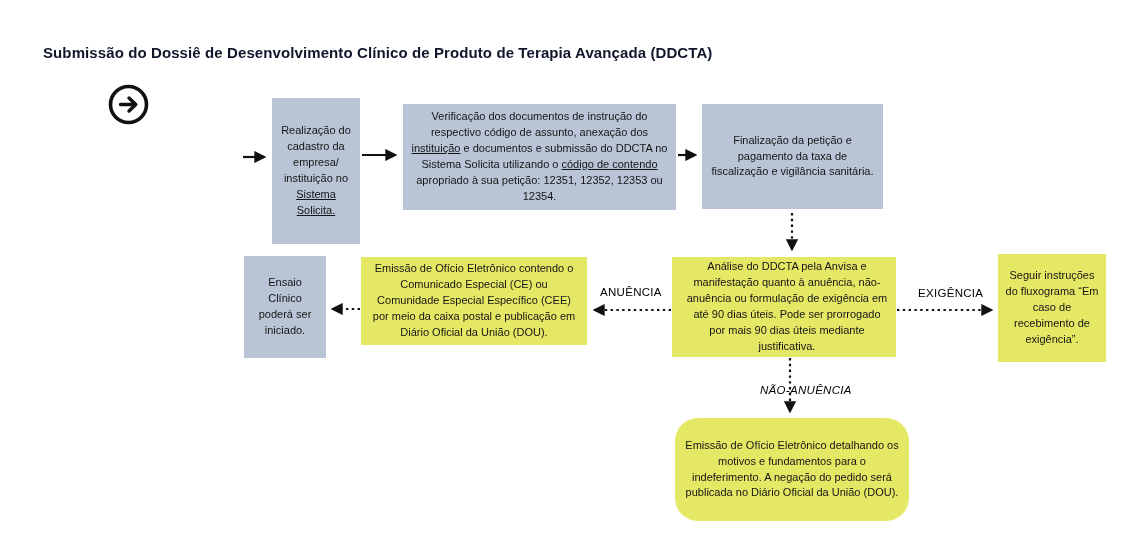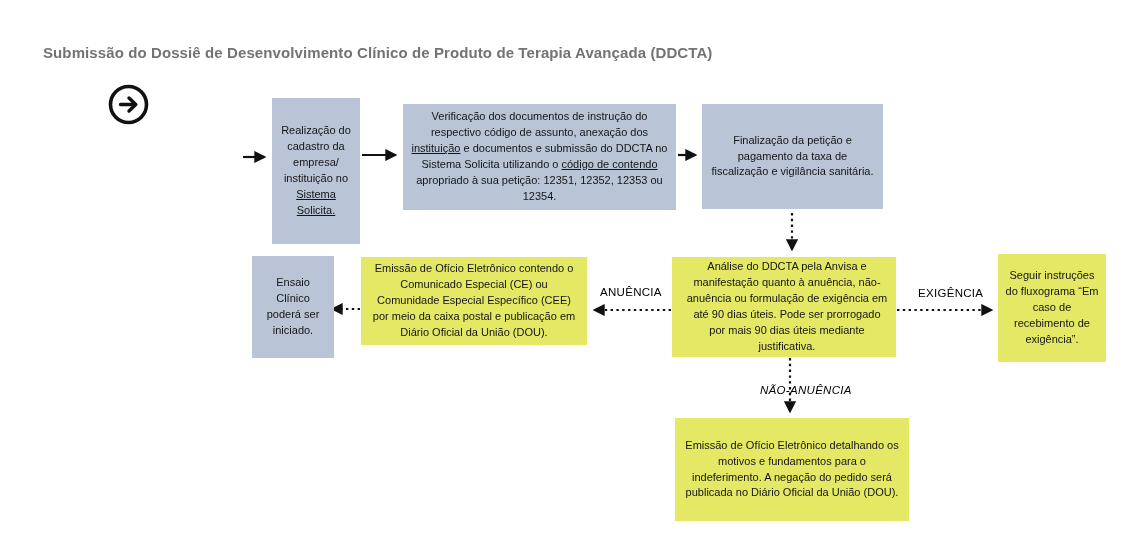--- a/index.html
+++ b/index.html
@@ -14,21 +14,21 @@
   .canvas{
     position:relative;
     width:1145px;height:553px;
     background:var(--background);
     font-family:"Liberation Sans","DejaVu Sans",sans-serif;
     color:var(--text);
     overflow:hidden;
   }
   .title{
     position:absolute;left:43px;top:44px;
-    font-size:15px;font-weight:700;color:#737373;
+    font-size:15px;font-weight:700;color:#0f172a;
     letter-spacing:.1px;
     white-space:nowrap;
   }
   .node{
     position:absolute;
     display:flex;align-items:center;justify-content:center;
     text-align:center;
     font-size:11px;line-height:1.45;
     padding:5px 7px;
   }
@@ -49,25 +49,25 @@
   .arrow-layer #ah path{fill:var(--arrow);}
   .start-icon{position:absolute;left:106px;top:82px;width:45px;height:45px;}
   .start-icon circle{fill:#fff;stroke:var(--arrow);stroke-width:3.6;}
   .start-icon path{fill:none;stroke:var(--arrow);stroke-width:3.4;stroke-linecap:round;stroke-linejoin:round;}
 
   
   #n-elaboracao   {left:131px;top:107px;width:110px;height:101px;}
   #n-cadastro     {left:272px;top:98px; width:88px; height:146px;}
   #n-verificacao  {left:403px;top:104px;width:273px;height:106px;}
   #n-finalizacao  {left:702px;top:104px;width:181px;height:105px;}
-  #n-ensaio       {left:252px;top:256px;width:82px; height:102px;}
+  #n-ensaio       {left:244px;top:256px;width:82px; height:102px;}
   #n-emissao-ce   {left:361px;top:257px;width:226px;height:88px;}
   #n-analise      {left:672px;top:257px;width:224px;height:100px;padding-left:13px;}
   #n-seguir       {left:998px;top:254px;width:108px;height:108px;}
-  #n-indeferimento{left:675px;top:418px;width:234px;height:103px;}
+  #n-indeferimento{left:675px;top:418px;width:234px;height:103px;border-radius:23px;}
 
   #lbl-anuencia    {left:600px;top:286px;}
   #lbl-exigencia   {left:918px;top:287px;}
   #lbl-nao-anuencia{left:760px;top:384px;font-style:italic;}
 </style>
 </head>
 <body>
 
 <div class="canvas">
 

